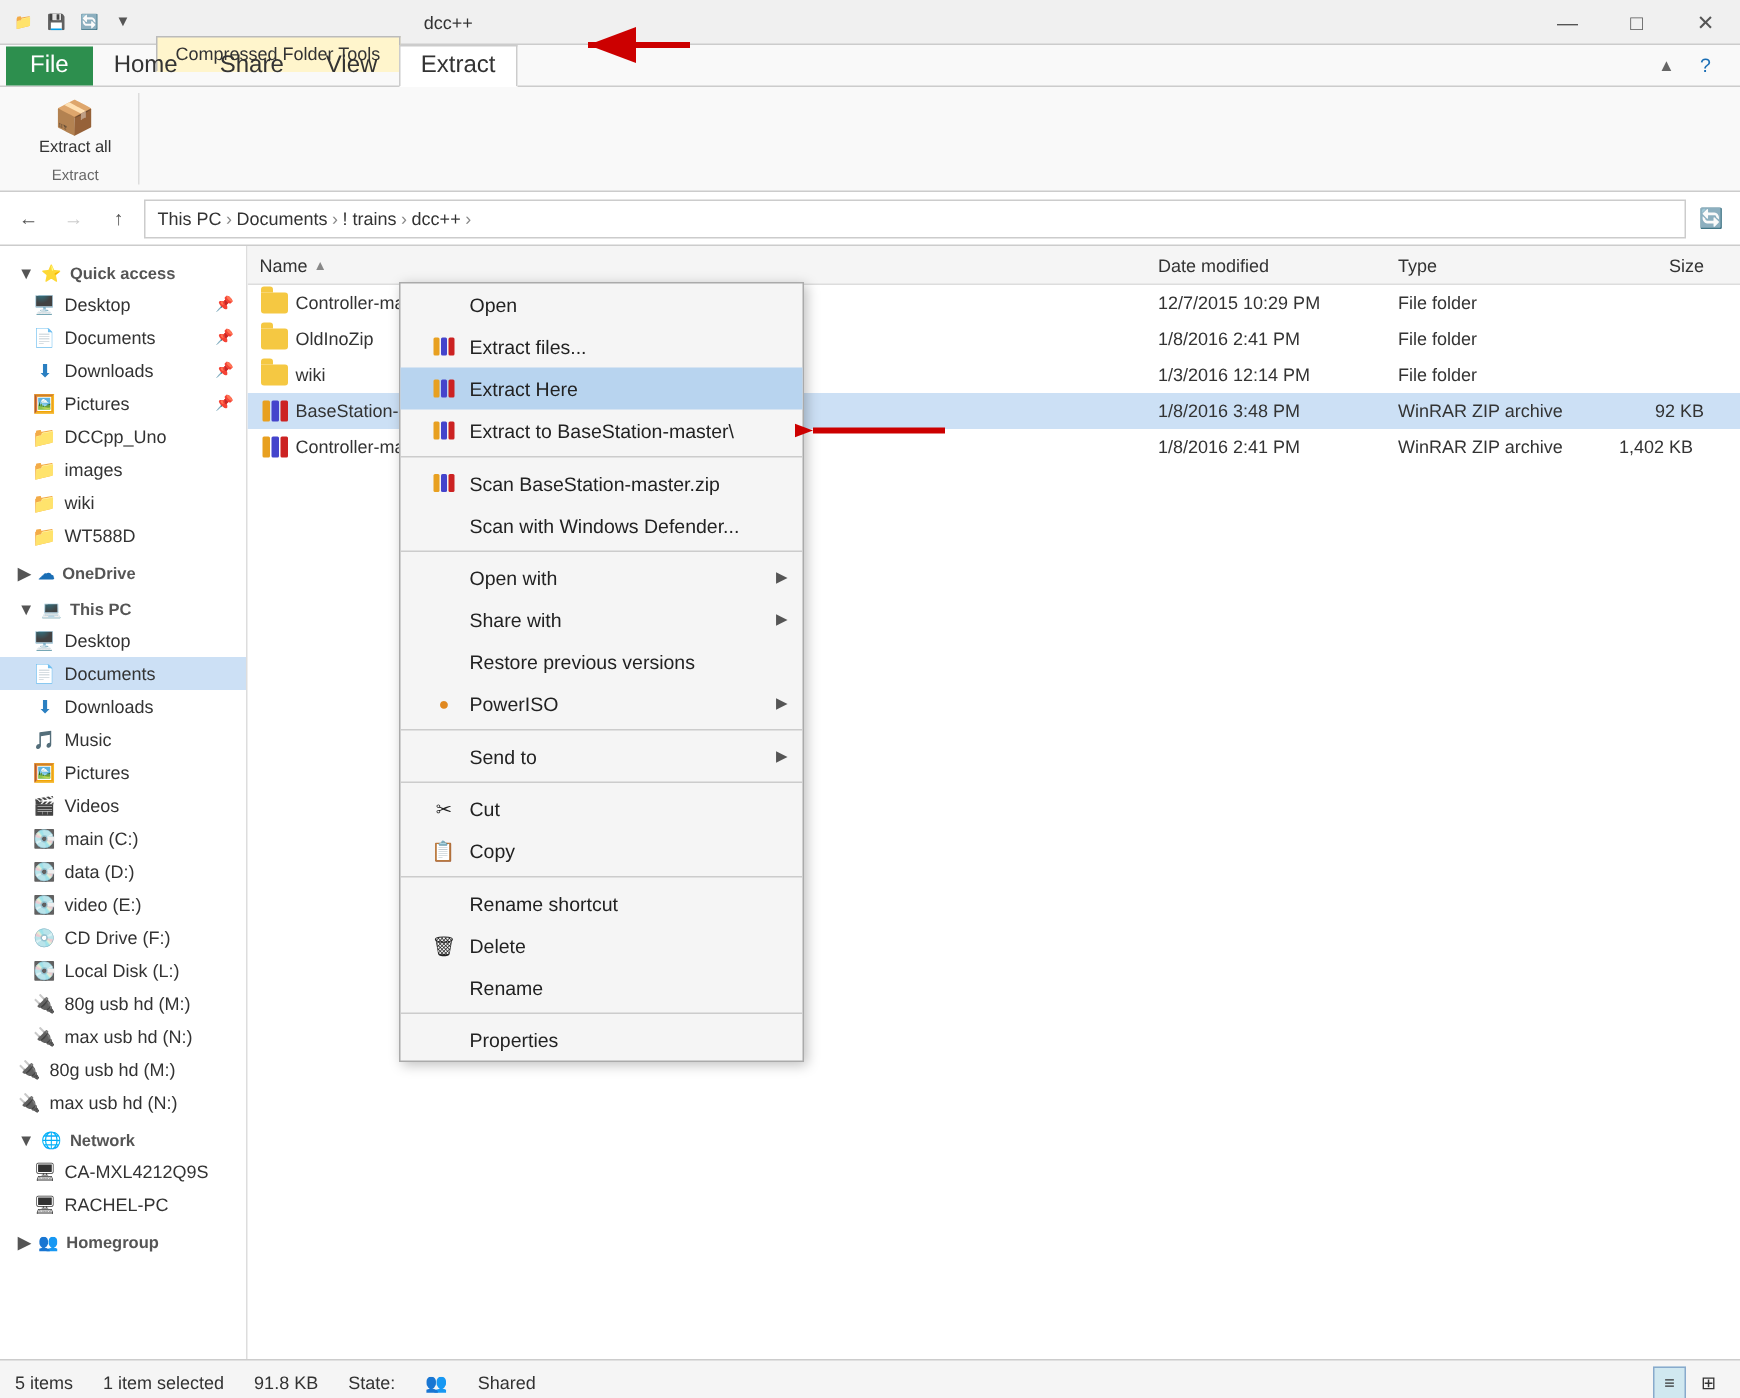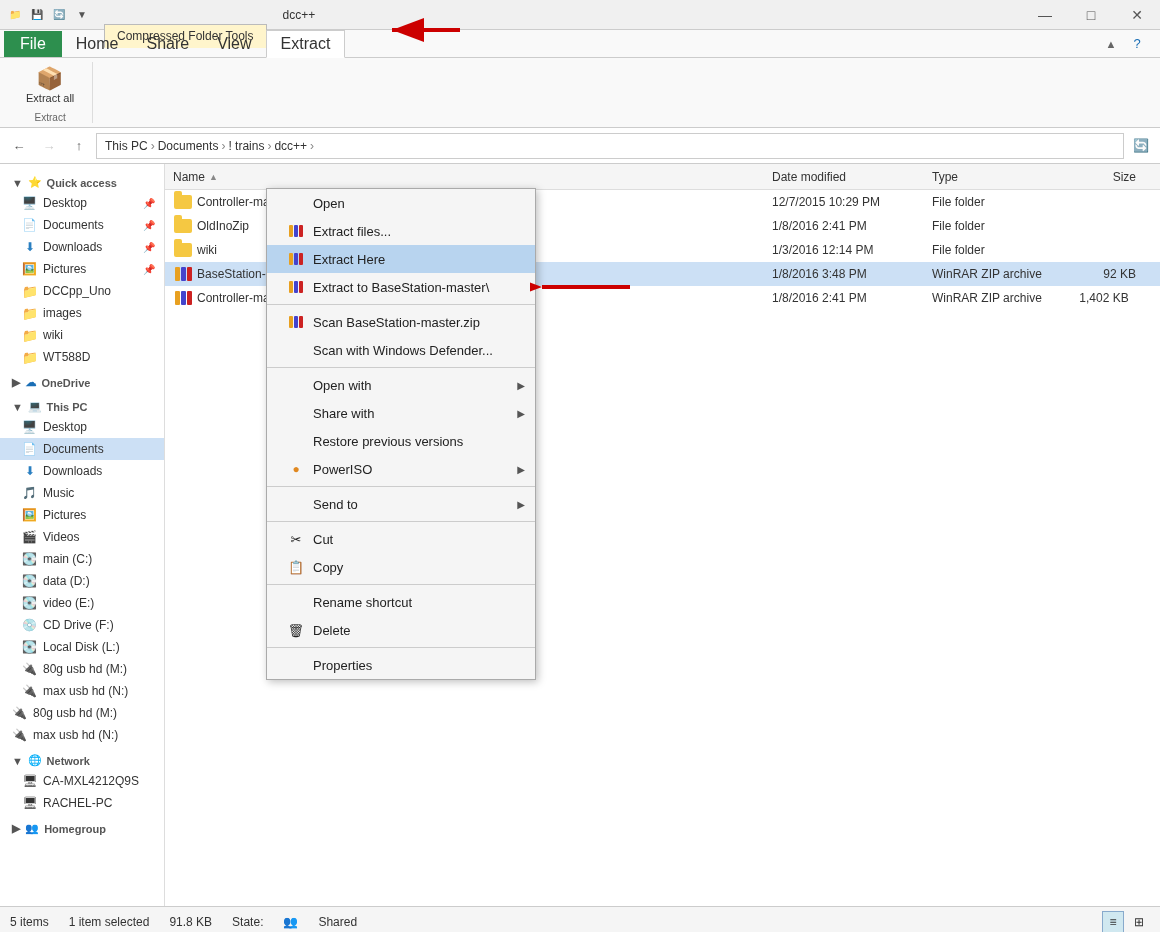--- a/index.html
+++ b/index.html
@@ -499,20 +499,24 @@
   <div class="ctx-item">
     <span class="ctx-icon"></span>
     <span class="ctx-label">Rename shortcut</span>
   </div>
 
   <div class="ctx-item">
     <span class="ctx-icon">🗑</span>
     <span class="ctx-label">Delete</span>
   </div>
 
+  <div class="ctx-item">
+    <span class="ctx-icon"></span>
+    <span class="ctx-label">Rename</span>
+  </div>
 
   <div class="ctx-separator"></div>
 
   <div class="ctx-item">
     <span class="ctx-icon"></span>
     <span class="ctx-label">Properties</span>
   </div>
 
 </div>
 

